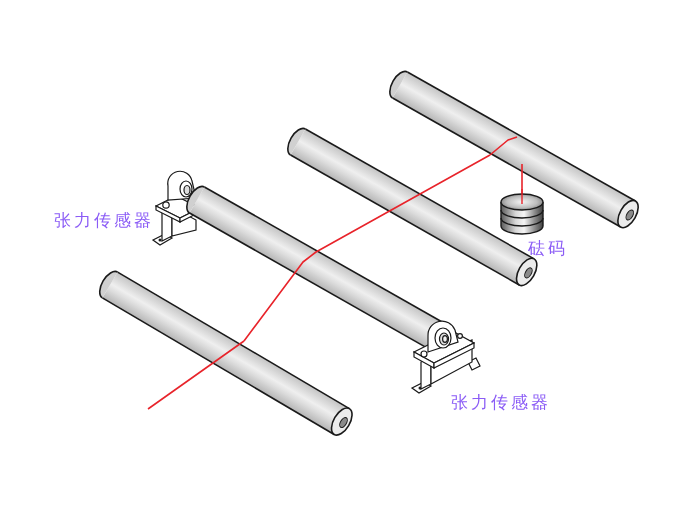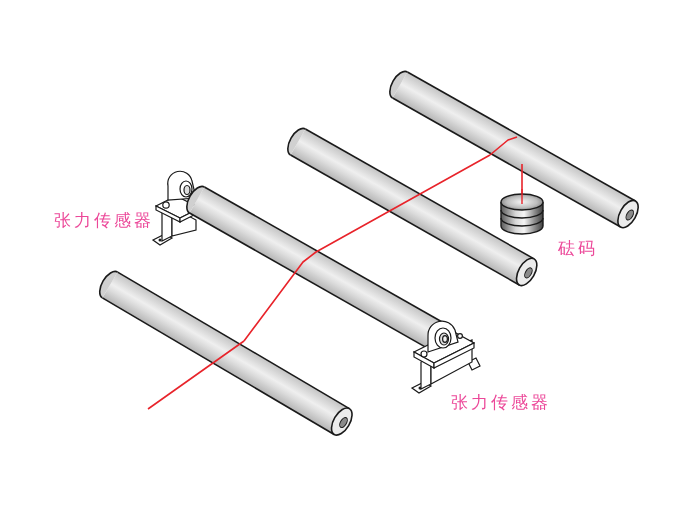--- a/index.html
+++ b/index.html
@@ -1,18 +1,18 @@
 <!DOCTYPE html>
 <html><head>
   <meta charset="utf-8">
   <style>
     html, body { margin: 0; padding: 0; background: #ffffff; }
     body { width: 700px; height: 520px; position: relative; overflow: hidden; font-family: "DejaVu Sans", sans-serif; }
     #diagram { position: absolute; left: 0; top: 0; }
-    .label { position: absolute; font-size: 17px; color: #ec4899; letter-spacing: 3px; white-space: nowrap; font-family: "DejaVu Sans", sans-serif; }
+    .label { position: absolute; font-size: 17px; color: #8b5cf6; letter-spacing: 3px; white-space: nowrap; font-family: "DejaVu Sans", sans-serif; }
   </style>
 </head>
 <body>
 
 <svg id="diagram" width="700" height="520" viewBox="0 0 700 520" xmlns="http://www.w3.org/2000/svg">
   <defs>
     <linearGradient id="rollGrad" x1="0" y1="0" x2="0.5" y2="-0.87" gradientUnits="objectBoundingBox">
       <stop offset="0" stop-color="#bdbdbd"></stop>
       <stop offset="0.45" stop-color="#eeeeee"></stop>
       <stop offset="0.6" stop-color="#e2e2e2"></stop>
@@ -132,13 +132,13 @@
     <path d="M501,202 L501,226 A21,8 0 0 0 543,226 L543,202" fill="url(#weightGrad)"></path>
     <path d="M501,210 A21,8 0 0 0 543,210" fill="none"></path>
     <path d="M501,218 A21,8 0 0 0 543,218" fill="none"></path>
     <ellipse cx="522" cy="202" rx="21" ry="8" fill="url(#weightTop)"></ellipse>
     <line x1="522" y1="189" x2="522" y2="204" stroke="#e8232a" stroke-width="1.4"></line>
   </g>
 </svg>
 
 <div class="label" style="left:54px; top:209px;">张力传感器</div>
 <div class="label" style="left:451px; top:391px;">张力传感器</div>
-<div class="label" style="left:558px; top:237px;">砝码</div>
+<div class="label" style="left:528px; top:237px;">砝码</div>
 
 </body></html>

